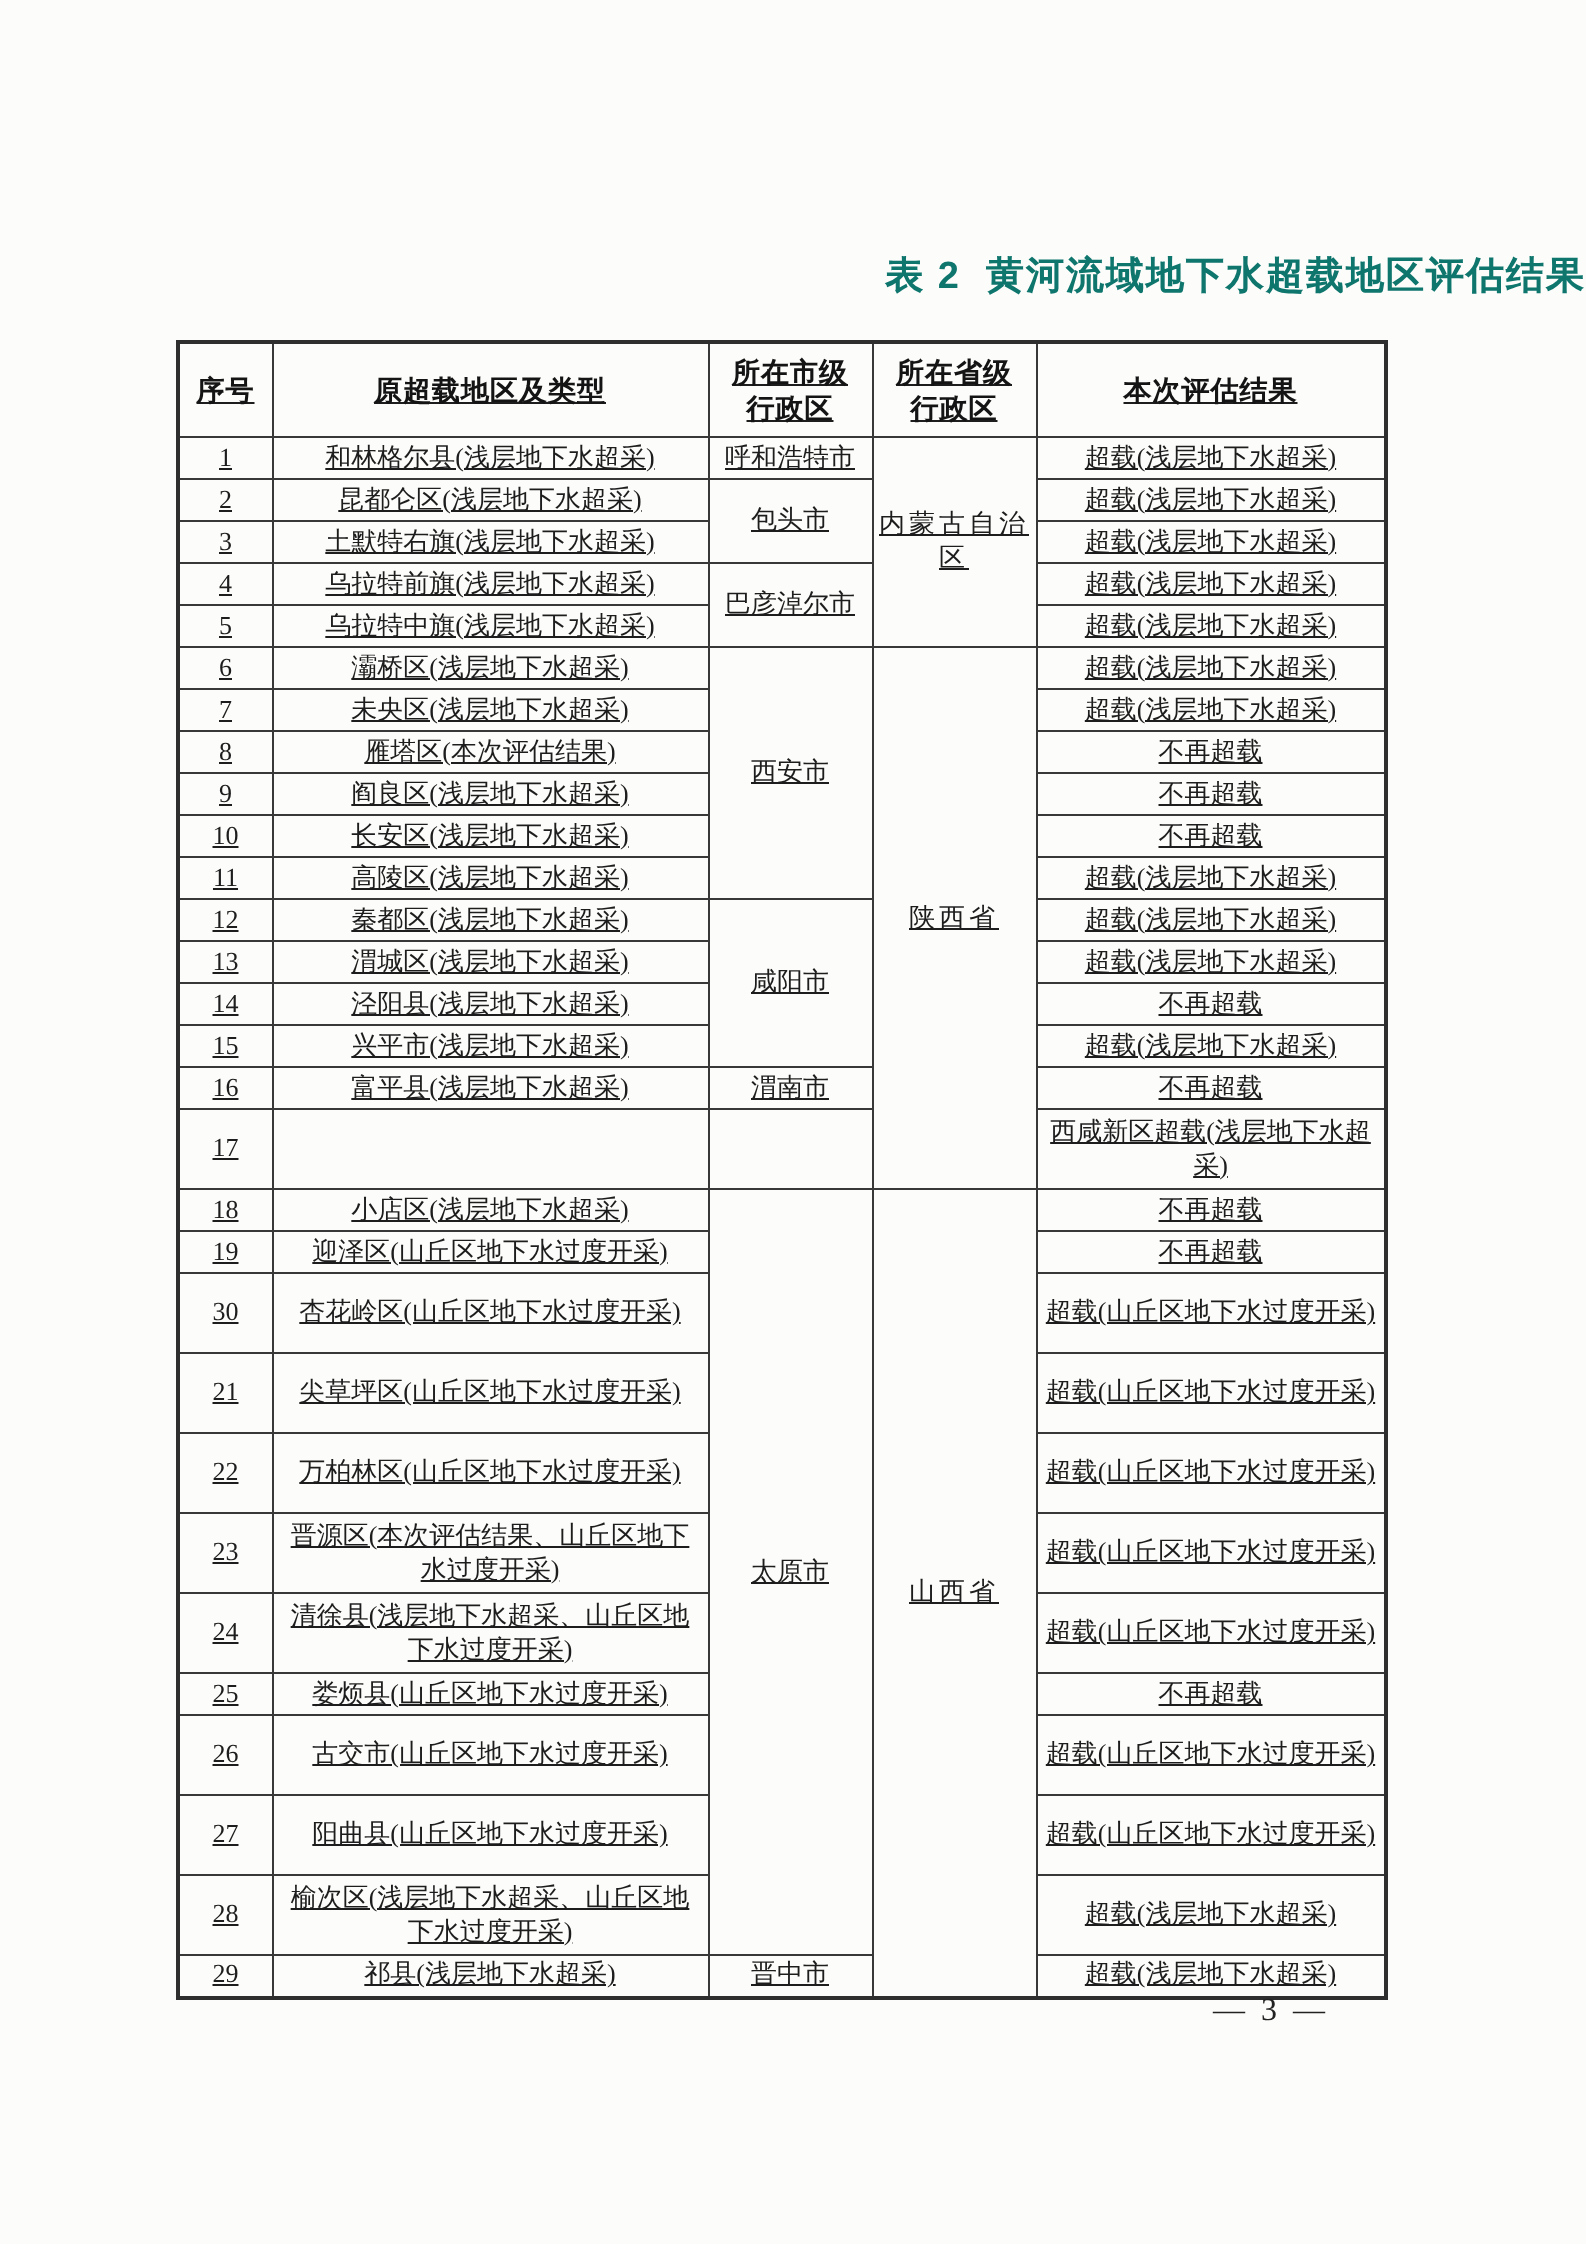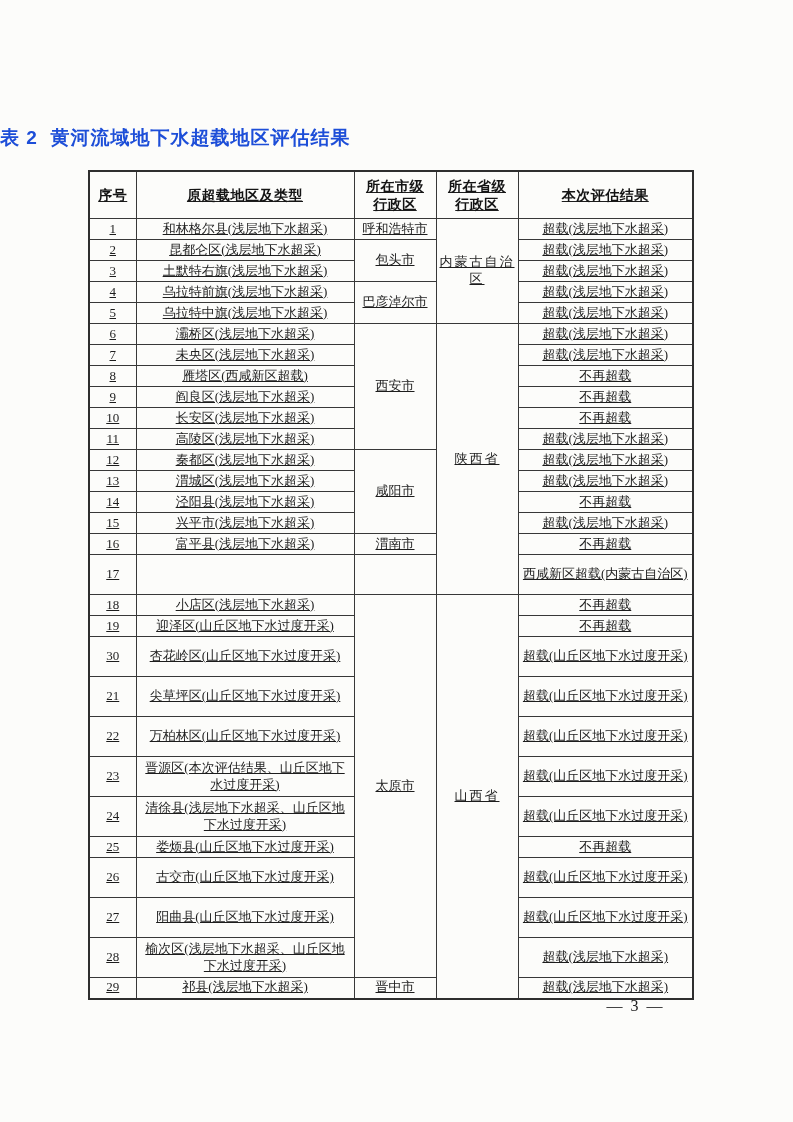--- a/index.html
+++ b/index.html
@@ -8,25 +8,25 @@
     background:#fcfcfa;
     position:relative;
     font-family:"Liberation Serif","DejaVu Serif",serif;
     color:#1d1d1d;
     -webkit-font-smoothing:antialiased;
   }
   .page{position:absolute;inset:0;overflow:hidden;}
 
   .doc-title{
     position:absolute;top:125px;left:0;width:100%;
-    text-align:left;
+    text-align:right;
     font-family:"Liberation Sans","DejaVu Sans",sans-serif;
     font-weight:bold;font-size:19px;letter-spacing:1px;
     white-space:pre;
-    color:#1d4ed8;
+    color:#0f766e;
   }
 
   table.assess{
     position:absolute;left:88px;top:170px;width:604px;
     border-collapse:collapse;table-layout:fixed;
     border:2px solid #2e2e2e;
     text-decoration:underline;
   }
   table.assess col.c1{width:47px;}
   table.assess col.c2{width:218px;}
@@ -127,21 +127,21 @@
         <td class="prov" rowspan="12">陕西省</td>
         <td>超载(浅层地下水超采)</td>
       </tr>
       <tr class="s">
         <td>7</td>
         <td>未央区(浅层地下水超采)</td>
         <td>超载(浅层地下水超采)</td>
       </tr>
       <tr class="s">
         <td>8</td>
-        <td>雁塔区(西咸新区超载)</td>
+        <td>雁塔区(本次评估结果)</td>
         <td>不再超载</td>
       </tr>
       <tr class="s">
         <td>9</td>
         <td>阎良区(浅层地下水超采)</td>
         <td>不再超载</td>
       </tr>
       <tr class="s">
         <td>10</td>
         <td>长安区(浅层地下水超采)</td>
@@ -176,21 +176,21 @@
       <tr class="s">
         <td>16</td>
         <td>富平县(浅层地下水超采)</td>
         <td>渭南市</td>
         <td>不再超载</td>
       </tr>
       <tr class="d">
         <td>17</td>
         <td></td>
         <td></td>
-        <td>西咸新区超载(内蒙古自治区)</td>
+        <td>西咸新区超载(浅层地下水超采)</td>
       </tr>
       <tr class="s">
         <td>18</td>
         <td>小店区(浅层地下水超采)</td>
         <td rowspan="11">太原市</td>
         <td class="prov va-bottom" rowspan="12">山西省</td>
         <td>不再超载</td>
       </tr>
       <tr class="s">
         <td>19</td>

